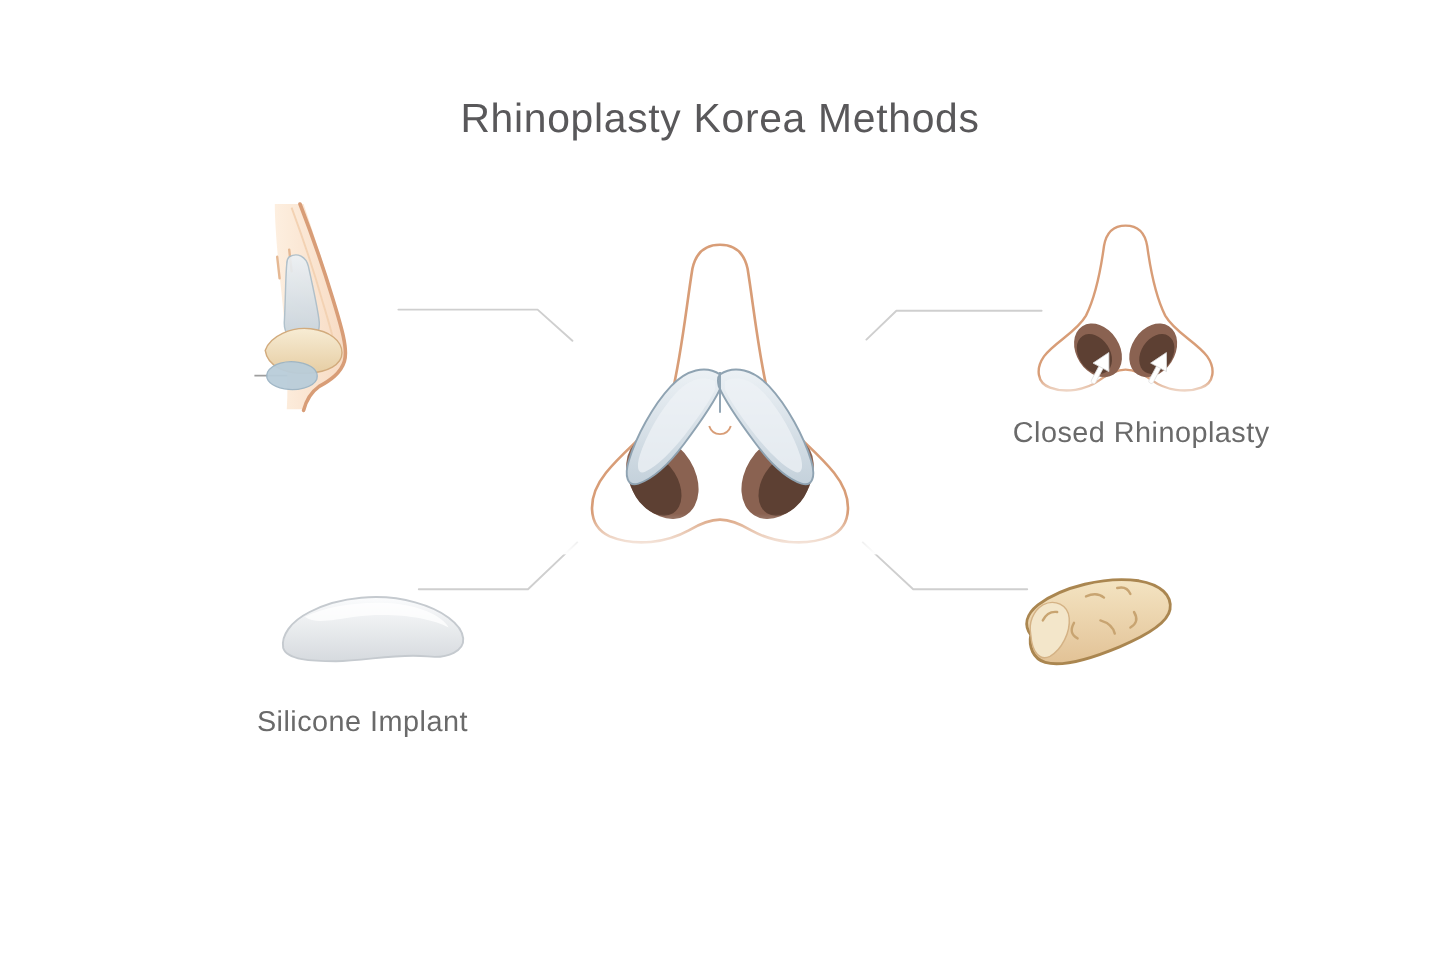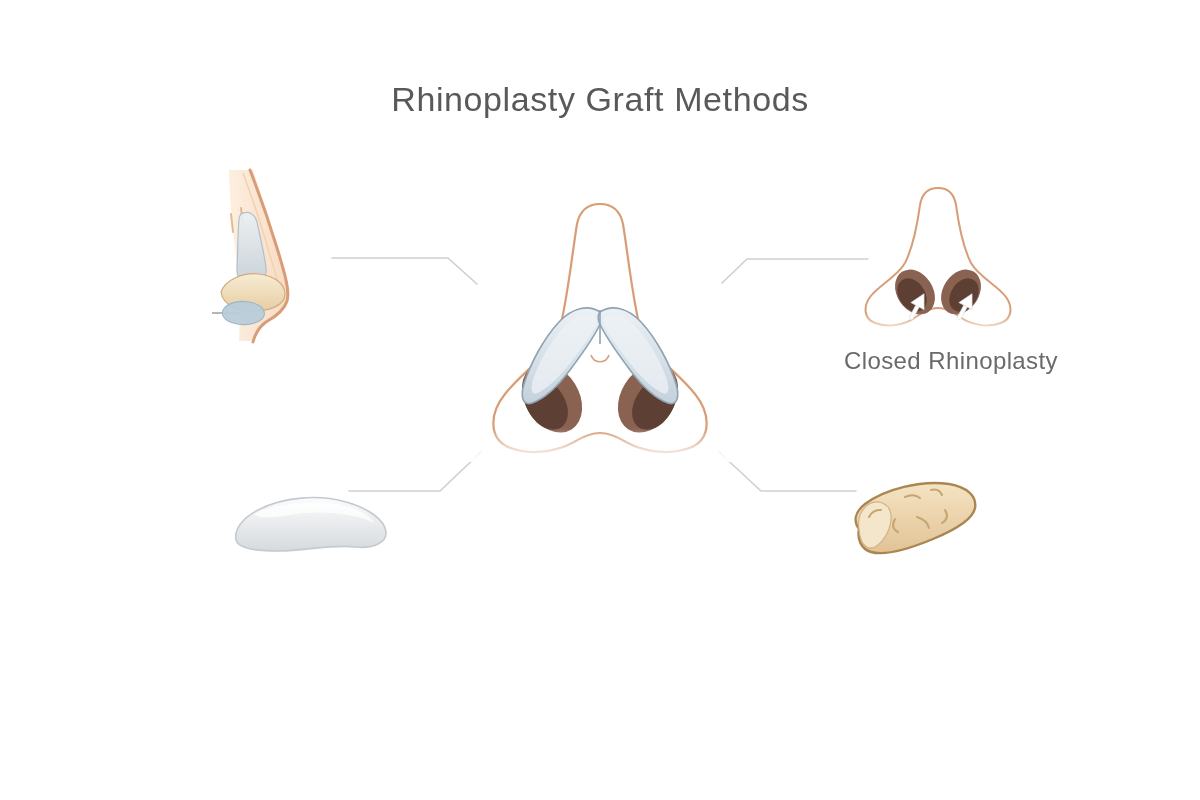--- a/index.html
+++ b/index.html
@@ -81,21 +81,21 @@
         <stop offset="0" class="st-graft-a"></stop>
           <stop offset="1" class="st-graft-b"></stop>
       </linearGradient>
       <linearGradient id="gFade" x1="0" y1="0" x2="0" y2="1">
         <stop offset="0" class="st-fade-a"></stop>
           <stop offset="1" class="st-fade-b"></stop>
       </linearGradient>
     </defs>
   </svg>
 
-  <div class="title">Rhinoplasty Graft Methods</div>
+  <div class="title">Rhinoplasty Korea Methods</div>
 
   <svg class="illus" style="left:0;top:0" width="1200" height="800" viewBox="0 0 1200 800">
     <polyline class="connector" points="332,258 448,258 477,284"></polyline>
     <polyline class="connector" points="868,259 747,259 722,283"></polyline>
     <polyline class="connector" points="481,452 440,491 349,491"></polyline>
     <polyline class="connector" points="719,452 761,491 856,491"></polyline>
     <line class="pointer-line" x1="212" y1="313" x2="245" y2="313"></line>
   </svg>
 
   <svg class="illus" style="left:460px;top:200px" width="280" height="260" viewBox="0 0 280 260">
@@ -187,14 +187,15 @@
       <path d="M60,20 q9,-4 15,1"></path>
       <path d="M86,13 q8,-2 11,5"></path>
       <path d="M100,33 q5,8 -3,13"></path>
       <path d="M72,40 q10,3 12,11"></path>
       <path d="M50,42 q-5,9 3,13"></path>
       <path d="M24,40 q4,-8 12,-7"></path>
     </g>
   </svg>
 
   <div class="method-label" style="left:951px;top:347px">Closed Rhinoplasty</div>
+  <div class="method-label" style="left:302px;top:588px">Silicone Implant</div>
 
 </div>
 
 </body></html>

